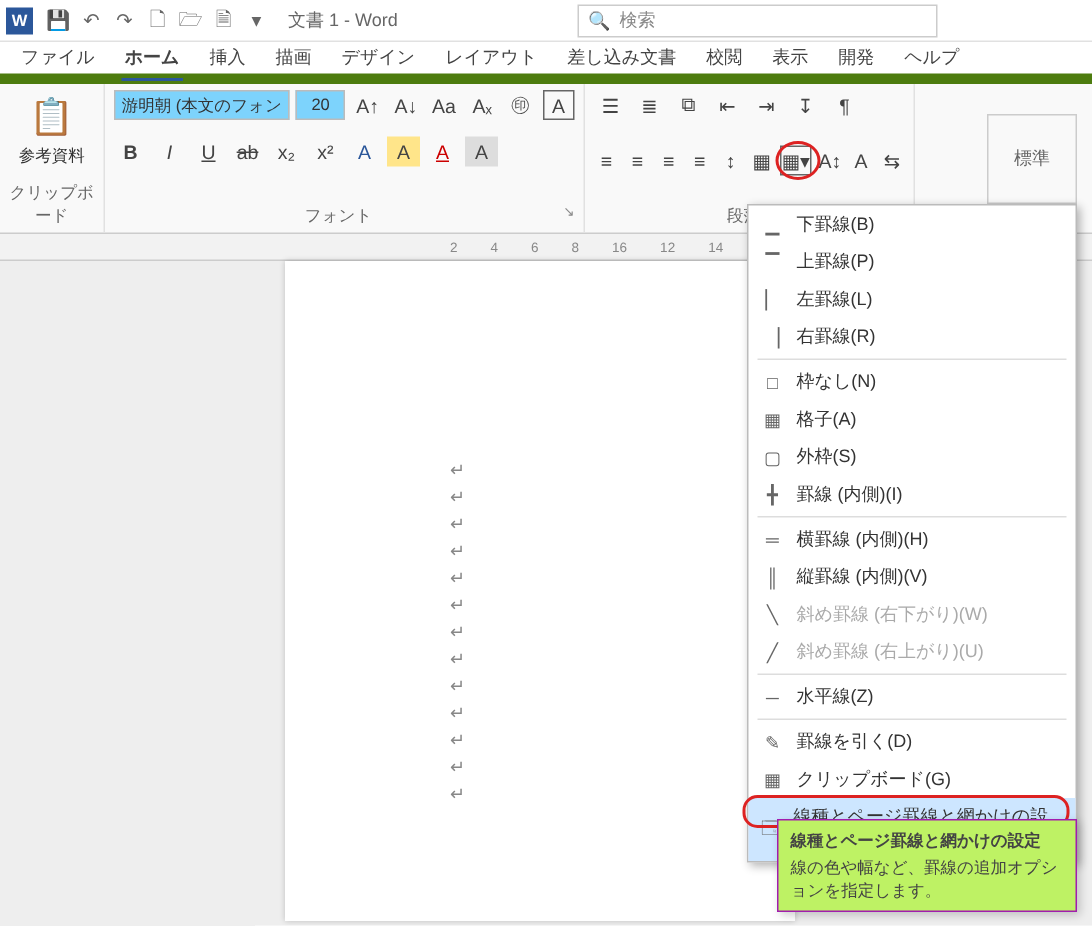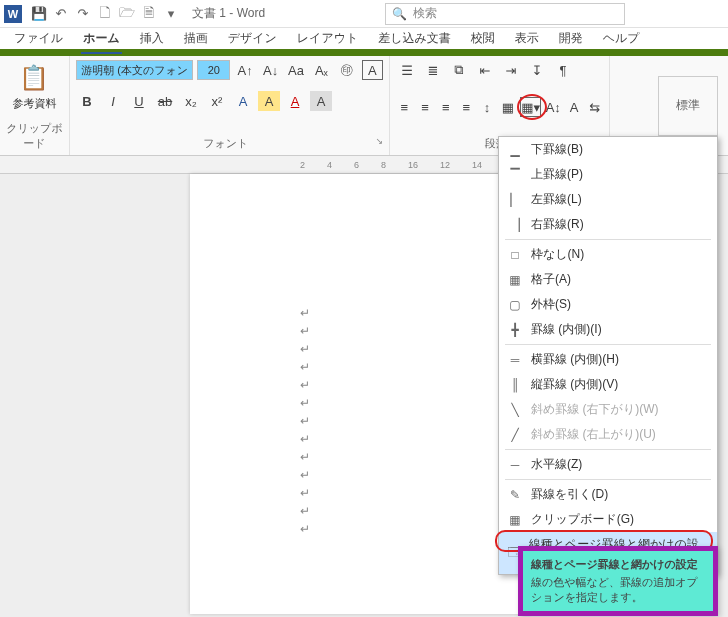--- a/index.html
+++ b/index.html
@@ -27,21 +27,21 @@
 .stylebox { border: 1px solid #ccc; width: 60px; height: 60px; display: flex; align-items: center; justify-content: center; font-size: 12px; color: #666; }
 .ruler { height: 18px; background: #f2f2f2; border-bottom: 1px solid #ccc; }
 .content { position: relative; height: 443px; background: #eee; display: flex; }
 .page { background: #fff; width: 340px; height: 440px; margin-left: 190px; box-shadow: 0 0 4px rgba(0,0,0,0.2); position: relative; }
 .page .cursor { position: absolute; left: 110px; top: 130px; width: 8px; color: #888; font-size: 12px; line-height: 18px; }
 .dropdown { position: absolute; right: 10px; top: 136px; width: 220px; background: #fff; border: 1px solid #bbb; box-shadow: 2px 2px 6px rgba(0,0,0,0.3); z-index: 10; }
 .dropdown .item { padding: 4px 8px; display: flex; align-items: center; gap: 8px; font-size: 12px; color: #333; }
 .dropdown .item.disabled { color: #aaa; }
 .dropdown .sep { height: 1px; background: #ddd; margin: 2px 6px; }
 .dropdown .ico { width: 16px; height: 16px; display: inline-flex; align-items: center; justify-content: center; color: #666; font-size: 12px; }
-.tooltip { position: absolute; right: 10px; top: 546px; width: 200px; background: #5eead4; border: 5px solid #a21caf; padding: 6px 8px; font-size: 11px; color: #444; box-shadow: 2px 2px 6px rgba(0,0,0,0.2); z-index: 11; margin-left: 44px; }
+.tooltip { position: absolute; right: 10px; top: 546px; width: 200px; background: #bef264; border: 1px solid #a21caf; padding: 6px 8px; font-size: 11px; color: #444; box-shadow: 2px 2px 6px rgba(0,0,0,0.2); z-index: 11; margin-left: 44px; }
 .tooltip .ttl { font-weight: 600; margin-bottom: 3px; }
 .dlaunch { font-size: 9px; color: #888; text-align: right; }
 .highlight-item { background: #cde6ff; position: relative; }
 </style>
 </head>
 <body>
 
 <div class="titlebar">
   <div class="wicon">W</div>
   <div class="qbtn">💾</div>

